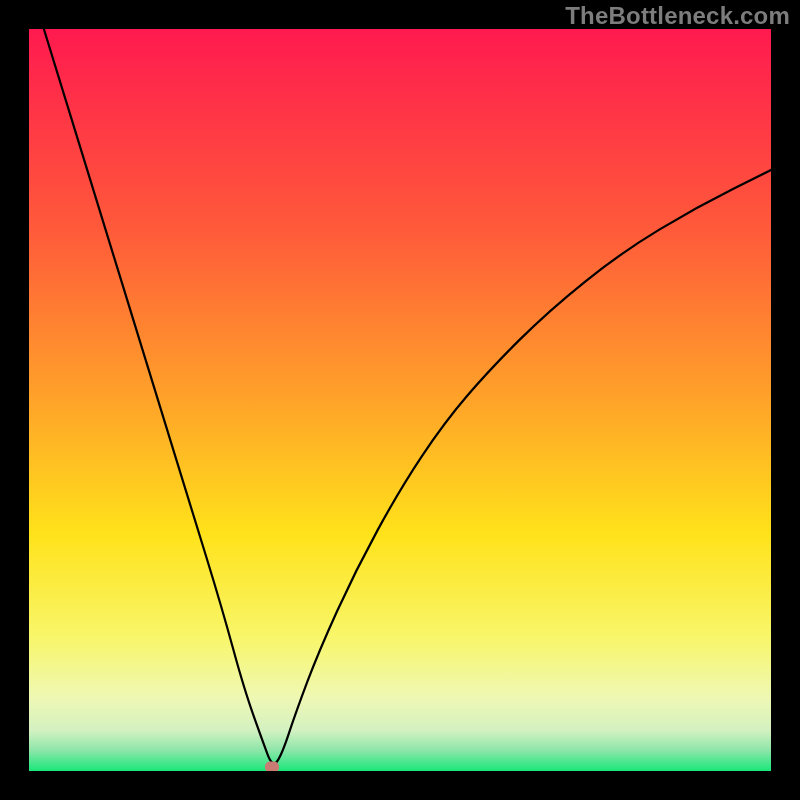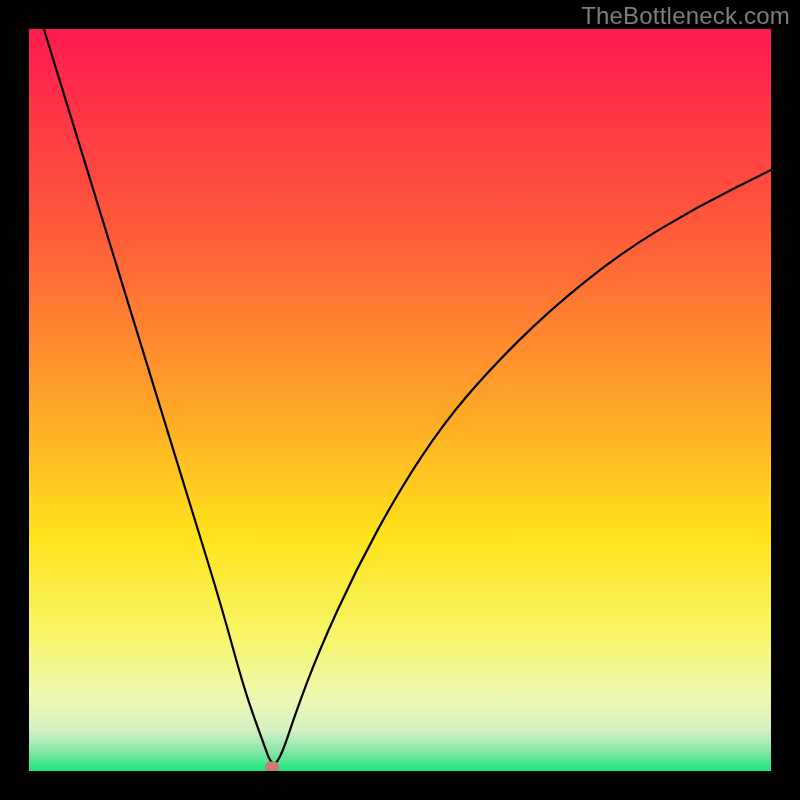--- a/index.html
+++ b/index.html
@@ -16,21 +16,21 @@
     width: 800px;
     height: 800px;
     background: #000;
   }
   .watermark {
     position: absolute;
     top: 2px;
     right: 10px;
     color: #7d7d7d;
     font-size: 24px;
-    font-weight: 400;
+    font-weight: 700;
     letter-spacing: 0.2px;
     z-index: 10;
   }
   .plot {
     position: absolute;
     left: 29px;
     top: 29px;
     width: 742px;
     height: 742px;
     overflow: hidden;

